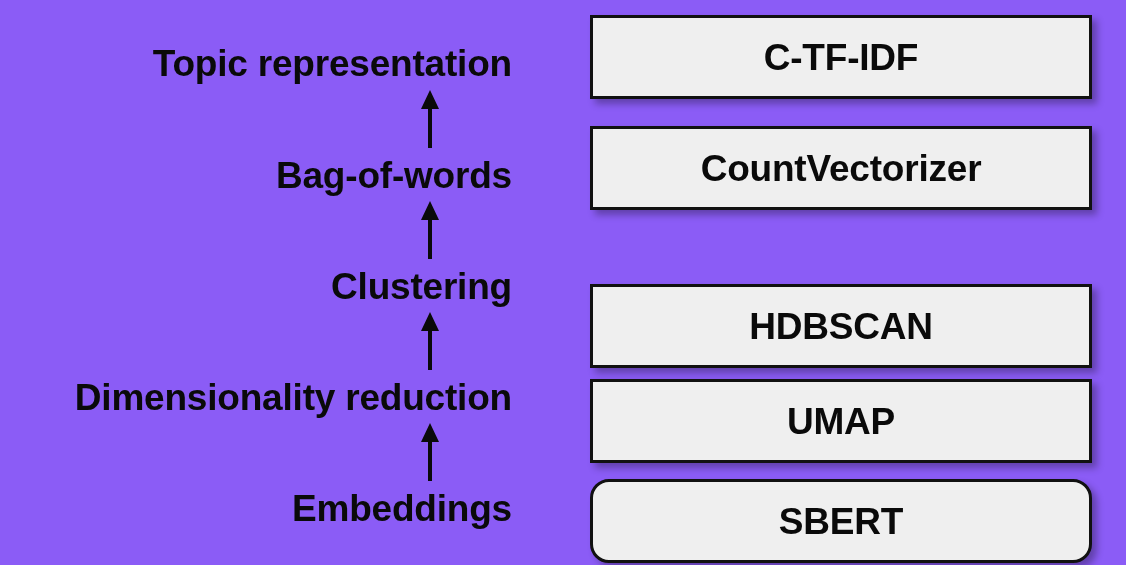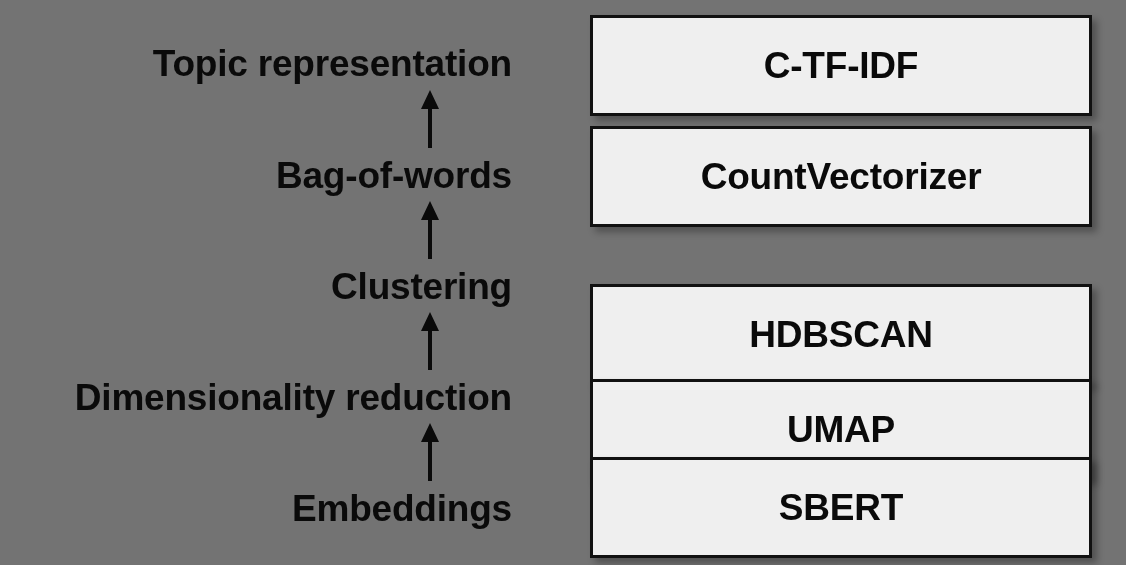--- a/index.html
+++ b/index.html
@@ -4,21 +4,21 @@
 <style>
   html, body {
     margin: 0;
     padding: 0;
     background: #ffffff;
   }
   #canvas {
     position: relative;
     width: 1126px;
     height: 565px;
-    background: #737373;
+    background: #8b5cf6;
     overflow: hidden;
     font-family: "Liberation Sans", sans-serif;
   }
 
   
   .stage-label {
     position: absolute;
     right: 614px;           
     width: 560px;
     text-align: right;
@@ -39,21 +39,21 @@
     width: 30px;
     overflow: visible;
   }
   .flow-arrow svg { display: block; }
 
   
   .component-box {
     position: absolute;
     left: 590px;
     width: 502px;
-    height: 101px;
+    height: 84px;
     box-sizing: border-box;
     background: #efefef;
     border: 3px solid #111111;
     box-shadow: 5px 5px 7px rgba(0,0,0,0.30);
     display: flex;
     align-items: center;
     justify-content: center;
   }
   .component-box-label {
     font-family: "Liberation Sans", sans-serif;
@@ -113,17 +113,17 @@
   </div>
 
   <div class="component-box" style="top:236px;margin-top:48px;">
     <span class="component-box-label">HDBSCAN</span>
   </div>
 
   <div class="component-box" style="top:347px;margin-top:32px;">
     <span class="component-box-label">UMAP</span>
   </div>
 
-  <div class="component-box" style="top:457px;">
+  <div class="component-box" style="top:479px;border-radius:19px;">
     <span class="component-box-label">SBERT</span>
   </div>
 
 </div>
 
 </body></html>

